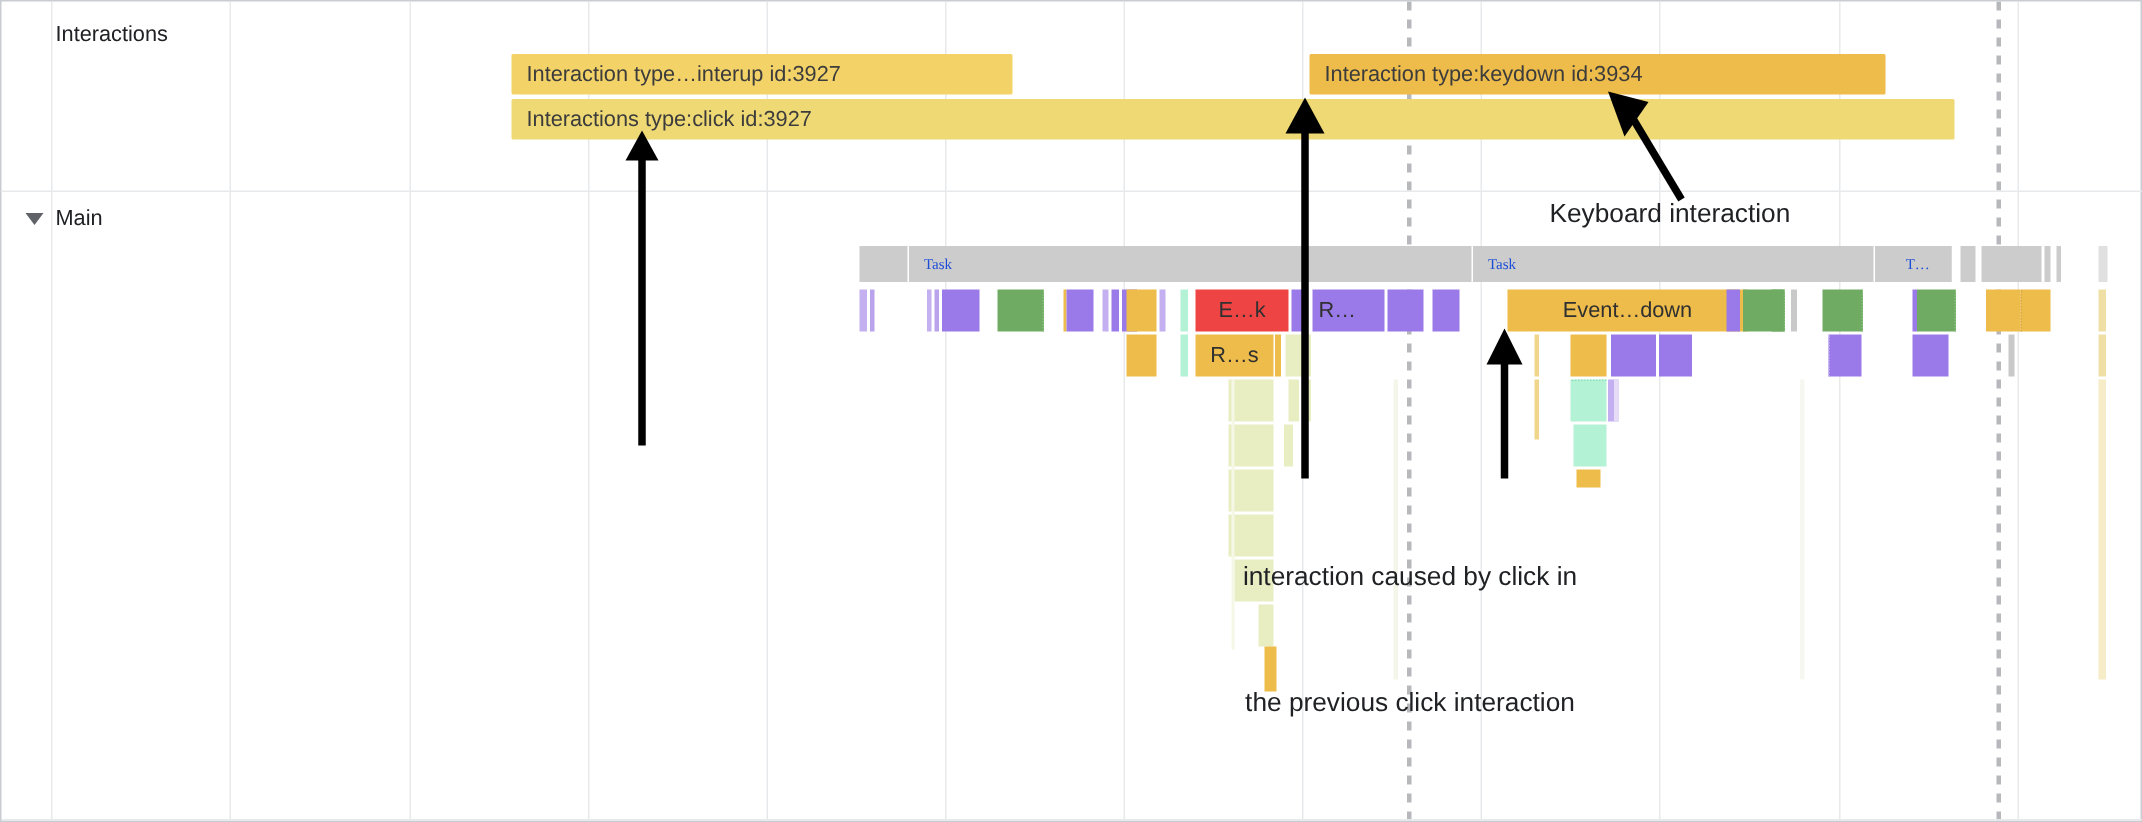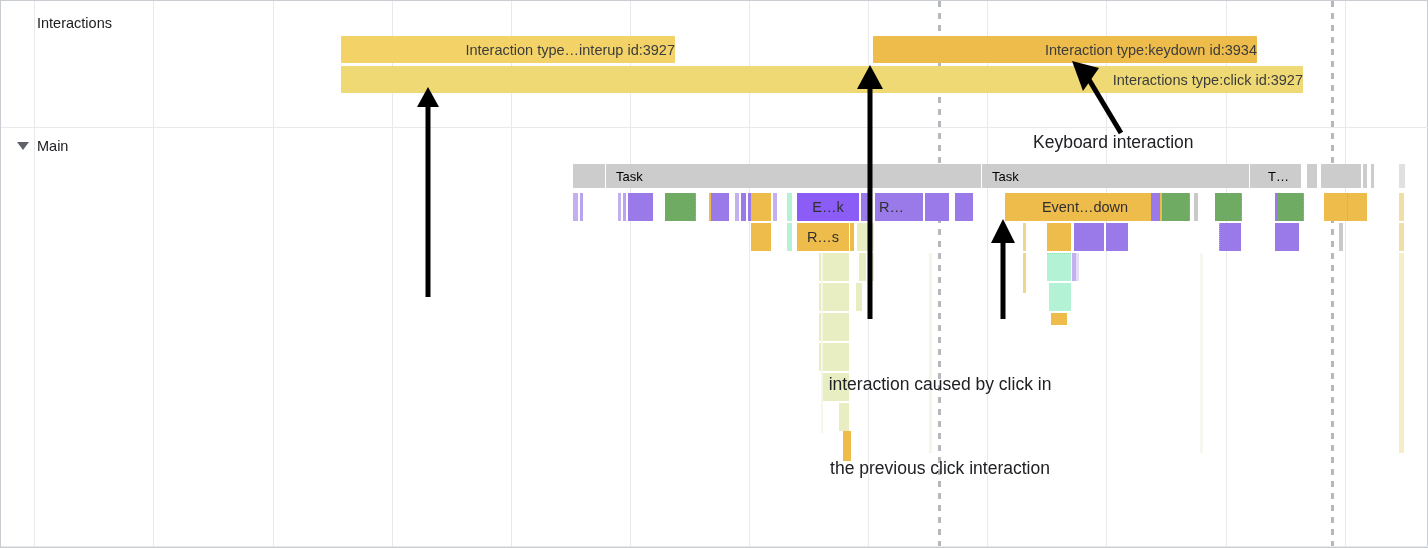--- a/index.html
+++ b/index.html
@@ -22,31 +22,31 @@
   
   .track-label{position:absolute;left:36px;color:#202124;font-size:14.5px;white-space:nowrap;}
   .tri{position:absolute;left:16px;width:0;height:0;
        border-left:6px solid transparent;border-right:6px solid transparent;
        border-top:8px solid #5f6368;}
 
   .hrule{position:absolute;left:0;width:1428px;height:1px;background:#e8e9eb;}
 
   
   .ibar{position:absolute;height:27px;border-radius:1px;overflow:hidden;
-        display:flex;align-items:center;box-sizing:border-box;justify-content:flex-end;}
+        display:flex;align-items:center;box-sizing:border-box;}
   .ibar span{padding-left:10px;font-size:14.5px;color:#3c3c3c;white-space:nowrap;
              overflow:hidden;text-overflow:clip;}
 
   
   .flame{position:absolute;left:0;top:0;width:1428px;height:548px;pointer-events:none;}
   .fr{position:absolute;box-sizing:border-box;overflow:hidden;
       display:flex;align-items:center;justify-content:center;}
   .fr.lbl{justify-content:flex-start;}
   .fr span{font-size:14.5px;color:#303030;white-space:nowrap;padding:0 4px;}
-  .task span{font-size:13px;color:#000000;padding-left:10px;}
+  .task span{font-size:10px;color:#1d4ed8;padding-left:10px;font-family:Liberation Serif, serif;}
 
   
   .anno{position:absolute;color:#202124;font-size:17.5px;line-height:28px;white-space:pre;}
   .arrow{position:absolute;}
 </style>
 </head>
 <body>
 
 <div id="root">
 
@@ -115,21 +115,21 @@
     <div class="fr" style="left:627px;top:192px;width:25px;height:28px;background:#9a7ae8"></div>
     <div class="fr" style="left:664px;top:192px;width:31px;height:28px;background:#6fab62;border-right:1px dotted #8dbf80"></div>
     <div class="fr" style="left:708px;top:192px;width:2px;height:28px;background:#eebc4a"></div>
     <div class="fr" style="left:710px;top:192px;width:18px;height:28px;background:#9a7ae8"></div>
     <div class="fr" style="left:734px;top:192px;width:4px;height:28px;background:#c4b0f0"></div>
     <div class="fr" style="left:740px;top:192px;width:5px;height:28px;background:#9a7ae8"></div>
     <div class="fr" style="left:747px;top:192px;width:10px;height:28px;background:#9a7ae8"></div>
     <div class="fr" style="left:750px;top:192px;width:20px;height:28px;background:#eebc4a"></div>
     <div class="fr" style="left:772px;top:192px;width:4px;height:28px;background:#c4b0f0"></div>
     <div class="fr" style="left:786px;top:192px;width:5px;height:28px;background:#b3f2d4"></div>
-    <div class="fr lbl" style="left:796px;top:192px;width:62px;height:28px;background:#8b5cf6;justify-content:center">
+    <div class="fr lbl" style="left:796px;top:192px;width:62px;height:28px;background:#ef4444;justify-content:center">
       <span>E…k</span>
     </div>
     <div class="fr" style="left:860px;top:192px;width:8px;height:28px;background:#9a7ae8"></div>
     <div class="fr lbl" style="left:874px;top:192px;width:48px;height:28px;background:#9a7ae8">
       <span>R…</span>
     </div>
     <div class="fr" style="left:924px;top:192px;width:24px;height:28px;background:#9a7ae8"></div>
     <div class="fr" style="left:954px;top:192px;width:18px;height:28px;background:#9a7ae8"></div>
     <div class="fr lbl" style="left:1004px;top:192px;width:160px;height:28px;background:#eebc4a;justify-content:center">
       <span>Event…down</span>

